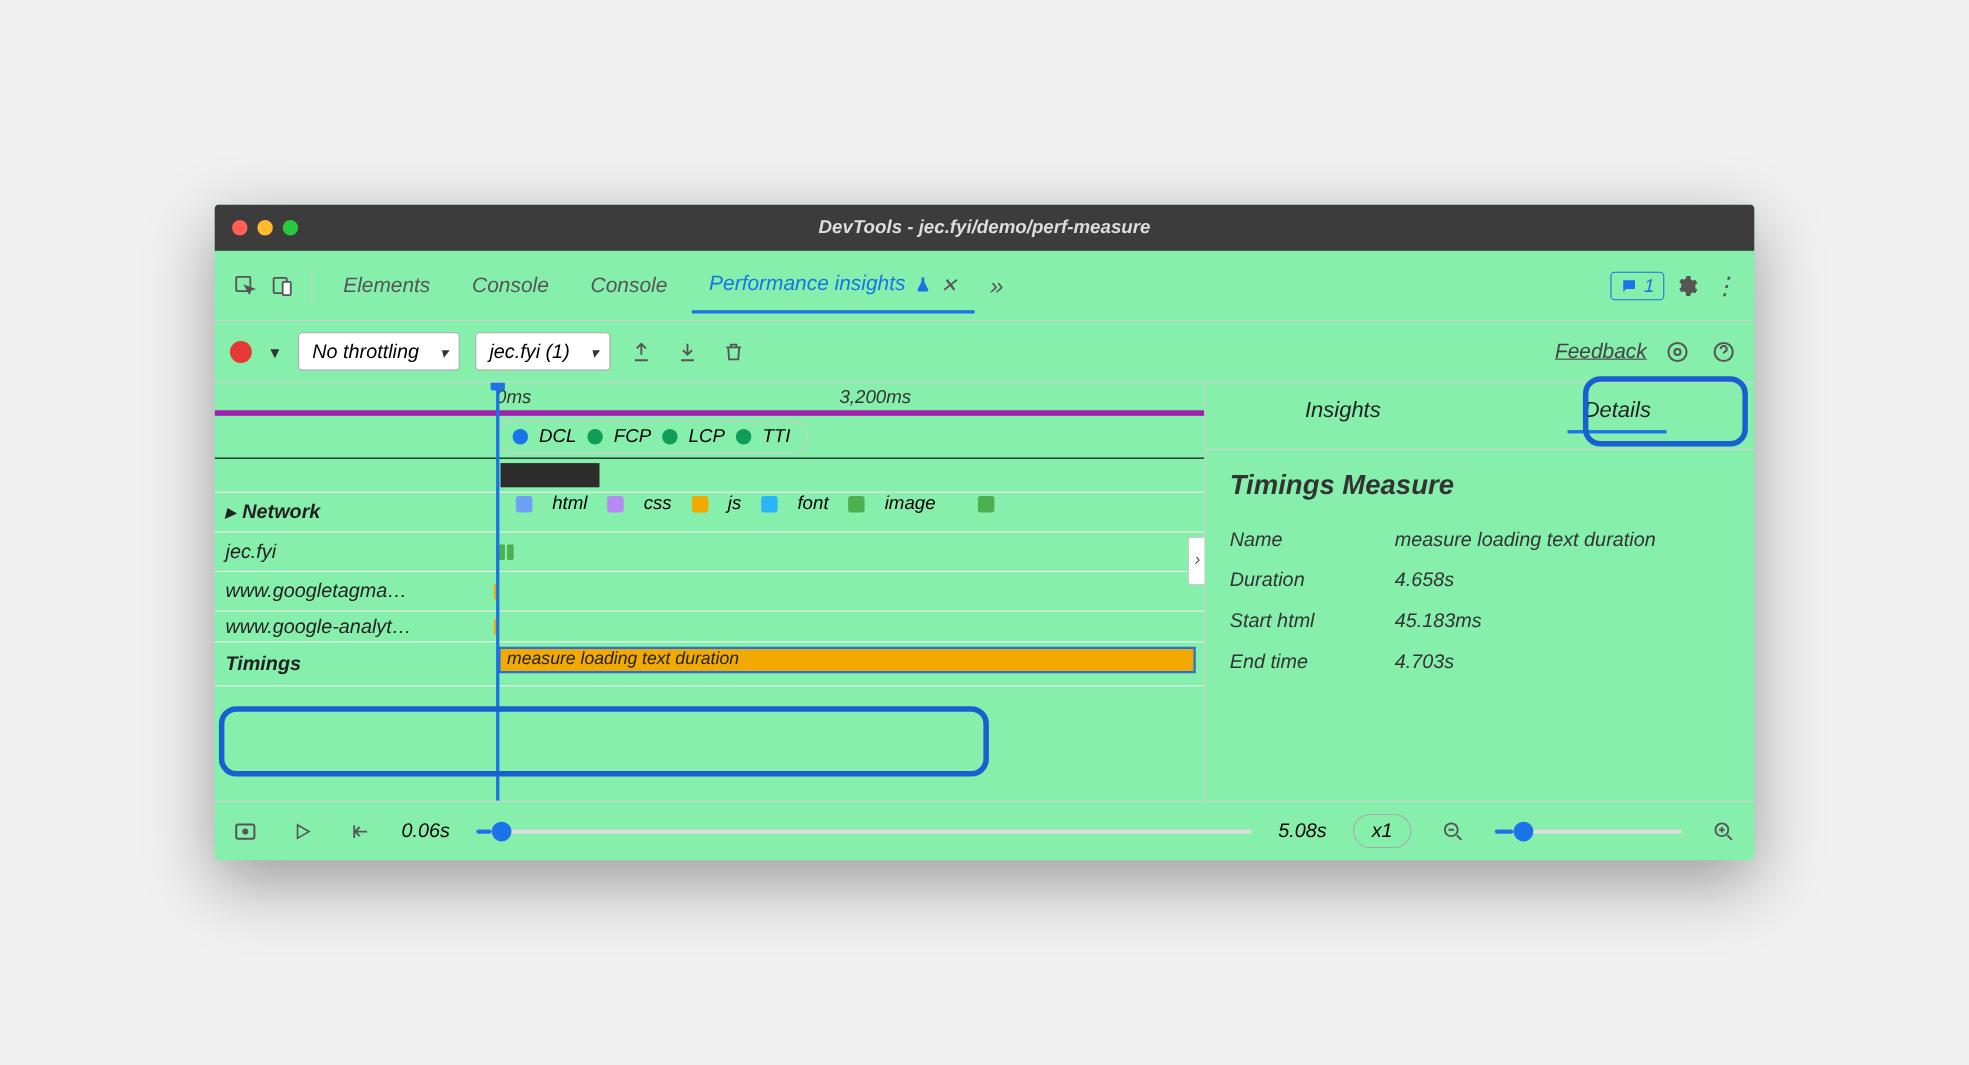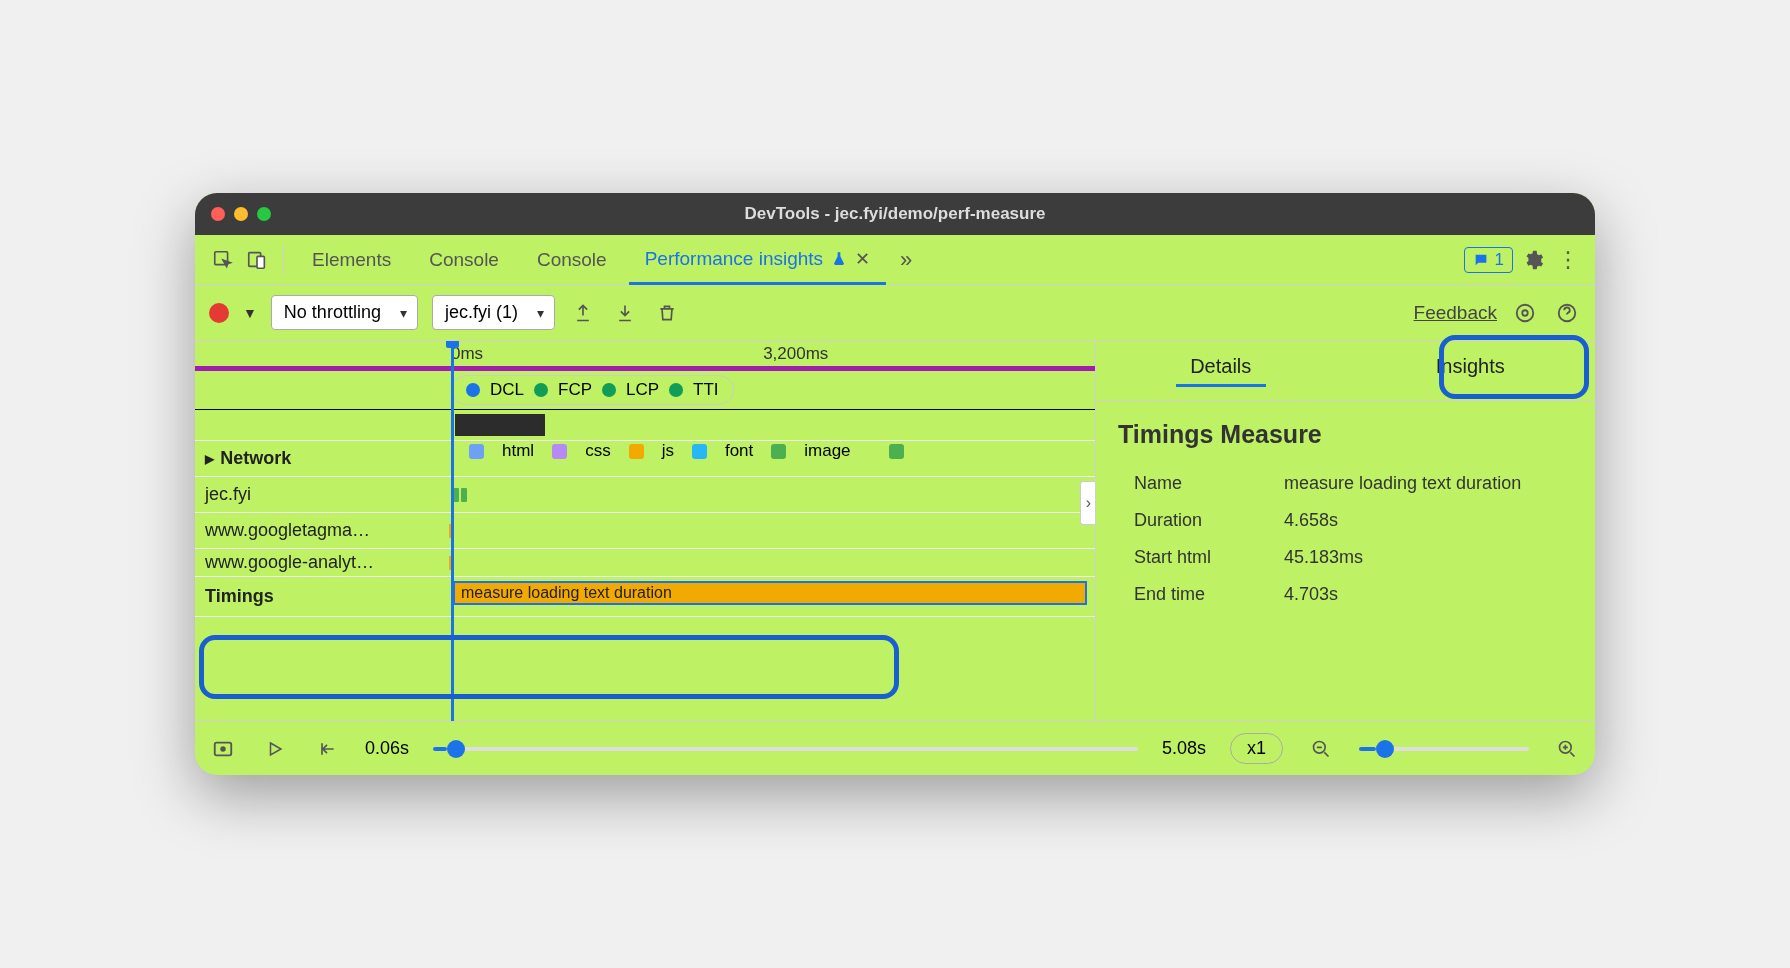--- a/index.html
+++ b/index.html
@@ -1,46 +1,46 @@
 <!DOCTYPE html>
 <html><head>
 <meta charset="utf-8">
 <style>
   * { box-sizing: border-box; margin: 0; padding: 0; font-family: -apple-system, BlinkMacSystemFont, "Segoe UI", Arial, sans-serif; }
   body { background: #f0f0f0; display: flex; align-items: center; justify-content: center; min-height: 100vh; padding: 40px; }
-  .window { width: 1400px; background: #bef264; border-radius: 22px; box-shadow: 0 20px 60px rgba(0,0,0,0.35); overflow: hidden; }
+  .window { width: 1400px; background: #86efac; border-radius: 4px; box-shadow: 0 20px 60px rgba(0,0,0,0.35); overflow: hidden; font-style: italic; }
   .titlebar { background: #3c3c3c; height: 42px; display: flex; align-items: center; padding: 0 16px; position: relative; }
   .traffic { display: flex; gap: 9px; }
   .tl { width: 14px; height: 14px; border-radius: 50%; }
   .tl.red { background: #ff5f57; }
   .tl.yellow { background: #febc2e; }
   .tl.green { background: #28c840; }
   .title { position: absolute; left: 50%; transform: translateX(-50%); color: #ddd; font-size: 17px; font-weight: 600; }
-  .tabs { display: flex; align-items: center; padding: 0 14px; border-bottom: 1px solid #d0d0d0; height: 50px; gap: 6px; }
+  .tabs { display: flex; align-items: center; padding: 0 14px; border-bottom: 1px solid #d0d0d0; height: 64px; gap: 6px; }
   .tabs .sp { flex: 1; }
   .tab { color: #555; font-size: 19px; padding: 12px 16px; cursor: pointer; display: flex; align-items: center; gap: 8px; }
   .tab.active { color: #1a73e8; border-bottom: 3px solid #1a73e8; margin-bottom: -1px; }
   .iconbtn { width: 28px; height: 28px; display: flex; align-items: center; justify-content: center; color: #555; cursor: pointer; }
   .badge-msg { border: 1.5px solid #1a73e8; border-radius: 4px; padding: 2px 8px; display: flex; align-items: center; gap: 6px; color: #1a73e8; font-size: 17px; }
   .toolbar { display: flex; align-items: center; padding: 8px 14px; border-bottom: 1px solid #d0d0d0; gap: 14px; height: 56px; }
   .rec { width: 20px; height: 20px; border-radius: 50%; background: #e53935; }
   .sel { border: 1px solid #aaa; border-radius: 4px; padding: 6px 36px 6px 12px; font-size: 18px; position: relative; background: #fff; cursor: pointer; }
   .sel::after { content: "▾"; position: absolute; right: 10px; top: 50%; transform: translateY(-50%); font-size: 14px; color: #333; }
   .feedback { color: #444; text-decoration: underline; font-size: 19px; cursor: pointer; }
   .main { display: flex; height: 380px; }
   .left { flex: 1; position: relative; overflow: hidden; }
   .right { width: 500px; border-left: 1px solid #d0d0d0; }
   .right-tabs { display: flex; border-bottom: 1px solid #d0d0d0; }
   .right-tab { flex: 1; text-align: center; padding: 14px 0; font-size: 20px; cursor: pointer; color: #222; }
   .right-tab.active { color: #222; }
   .right-tab.active .uline { display: block; width: 90px; height: 3px; background: #1a73e8; margin: 6px auto 0; }
   .right-body { padding: 18px 22px; }
   .right-body h3 { font-size: 25px; font-weight: 700; color: #333; margin-bottom: 16px; }
   .kv { display: flex; padding: 8px 0; font-size: 18px; color: #333; }
-  .kv .k { width: 150px; margin-left: 16px; }
+  .kv .k { width: 150px; }
   .timeline-hdr { display: flex; padding-left: 256px; font-size: 17px; color: #333; border-bottom: 5px solid #a21caf; height: 30px; align-items: center; gap: 280px; position: relative; }
   .marker { position: absolute; left: 256px; top: 0; width: 3px; height: 380px; background: #1a73e8; z-index: 2; }
   .marker::before { content: ""; position: absolute; top: -6px; left: -5px; width: 13px; height: 13px; background: #1a73e8; border-radius: 2px; }
   .metrics-row { padding: 4px 0 4px 256px; border-bottom: 1px solid #000000; }
   .metrics-pill { display: inline-flex; align-items: center; gap: 10px; border: 1px solid #ccc; border-radius: 20px; padding: 4px 14px; font-size: 17px; }
   .dot { width: 14px; height: 14px; border-radius: 50%; display: inline-block; }
   .thumb-row { padding: 4px 0 4px 260px; border-bottom: 1px solid #eee; }
   .thumb { width: 90px; height: 22px; background: #2c2c2c; }
   .section-row { display: flex; align-items: center; border-bottom: 1px solid #eee; height: 36px; }
   .section-label { width: 250px; padding-left: 10px; font-size: 18px; color: #222; display: flex; align-items: center; gap: 6px; }
@@ -227,25 +227,25 @@
           <div class="timing-bar">measure loading text duration</div>
         </div>
       </div>
 
       <div class="highlight-box" style="left:4px; top:294px; width:700px; height:64px"></div>
       <div class="collapse-handle">›</div>
     </div>
 
     <div class="right" style="position:relative">
       <div class="right-tabs">
+        <div class="right-tab"><span>Insights</span></div>
         <div class="right-tab active">
           <span>Details</span>
           <span class="uline"></span>
         </div>
-        <div class="right-tab"><span>Insights</span></div>
       </div>
       <div class="highlight-box" style="right:6px; top:-6px; width:150px; height:64px"></div>
       <div class="right-body">
         <h3>Timings Measure</h3>
         <div class="kv">
             <div class="k">Name</div>
             <div>measure loading text duration</div>
           </div>
         <div class="kv">
             <div class="k">Duration</div>

